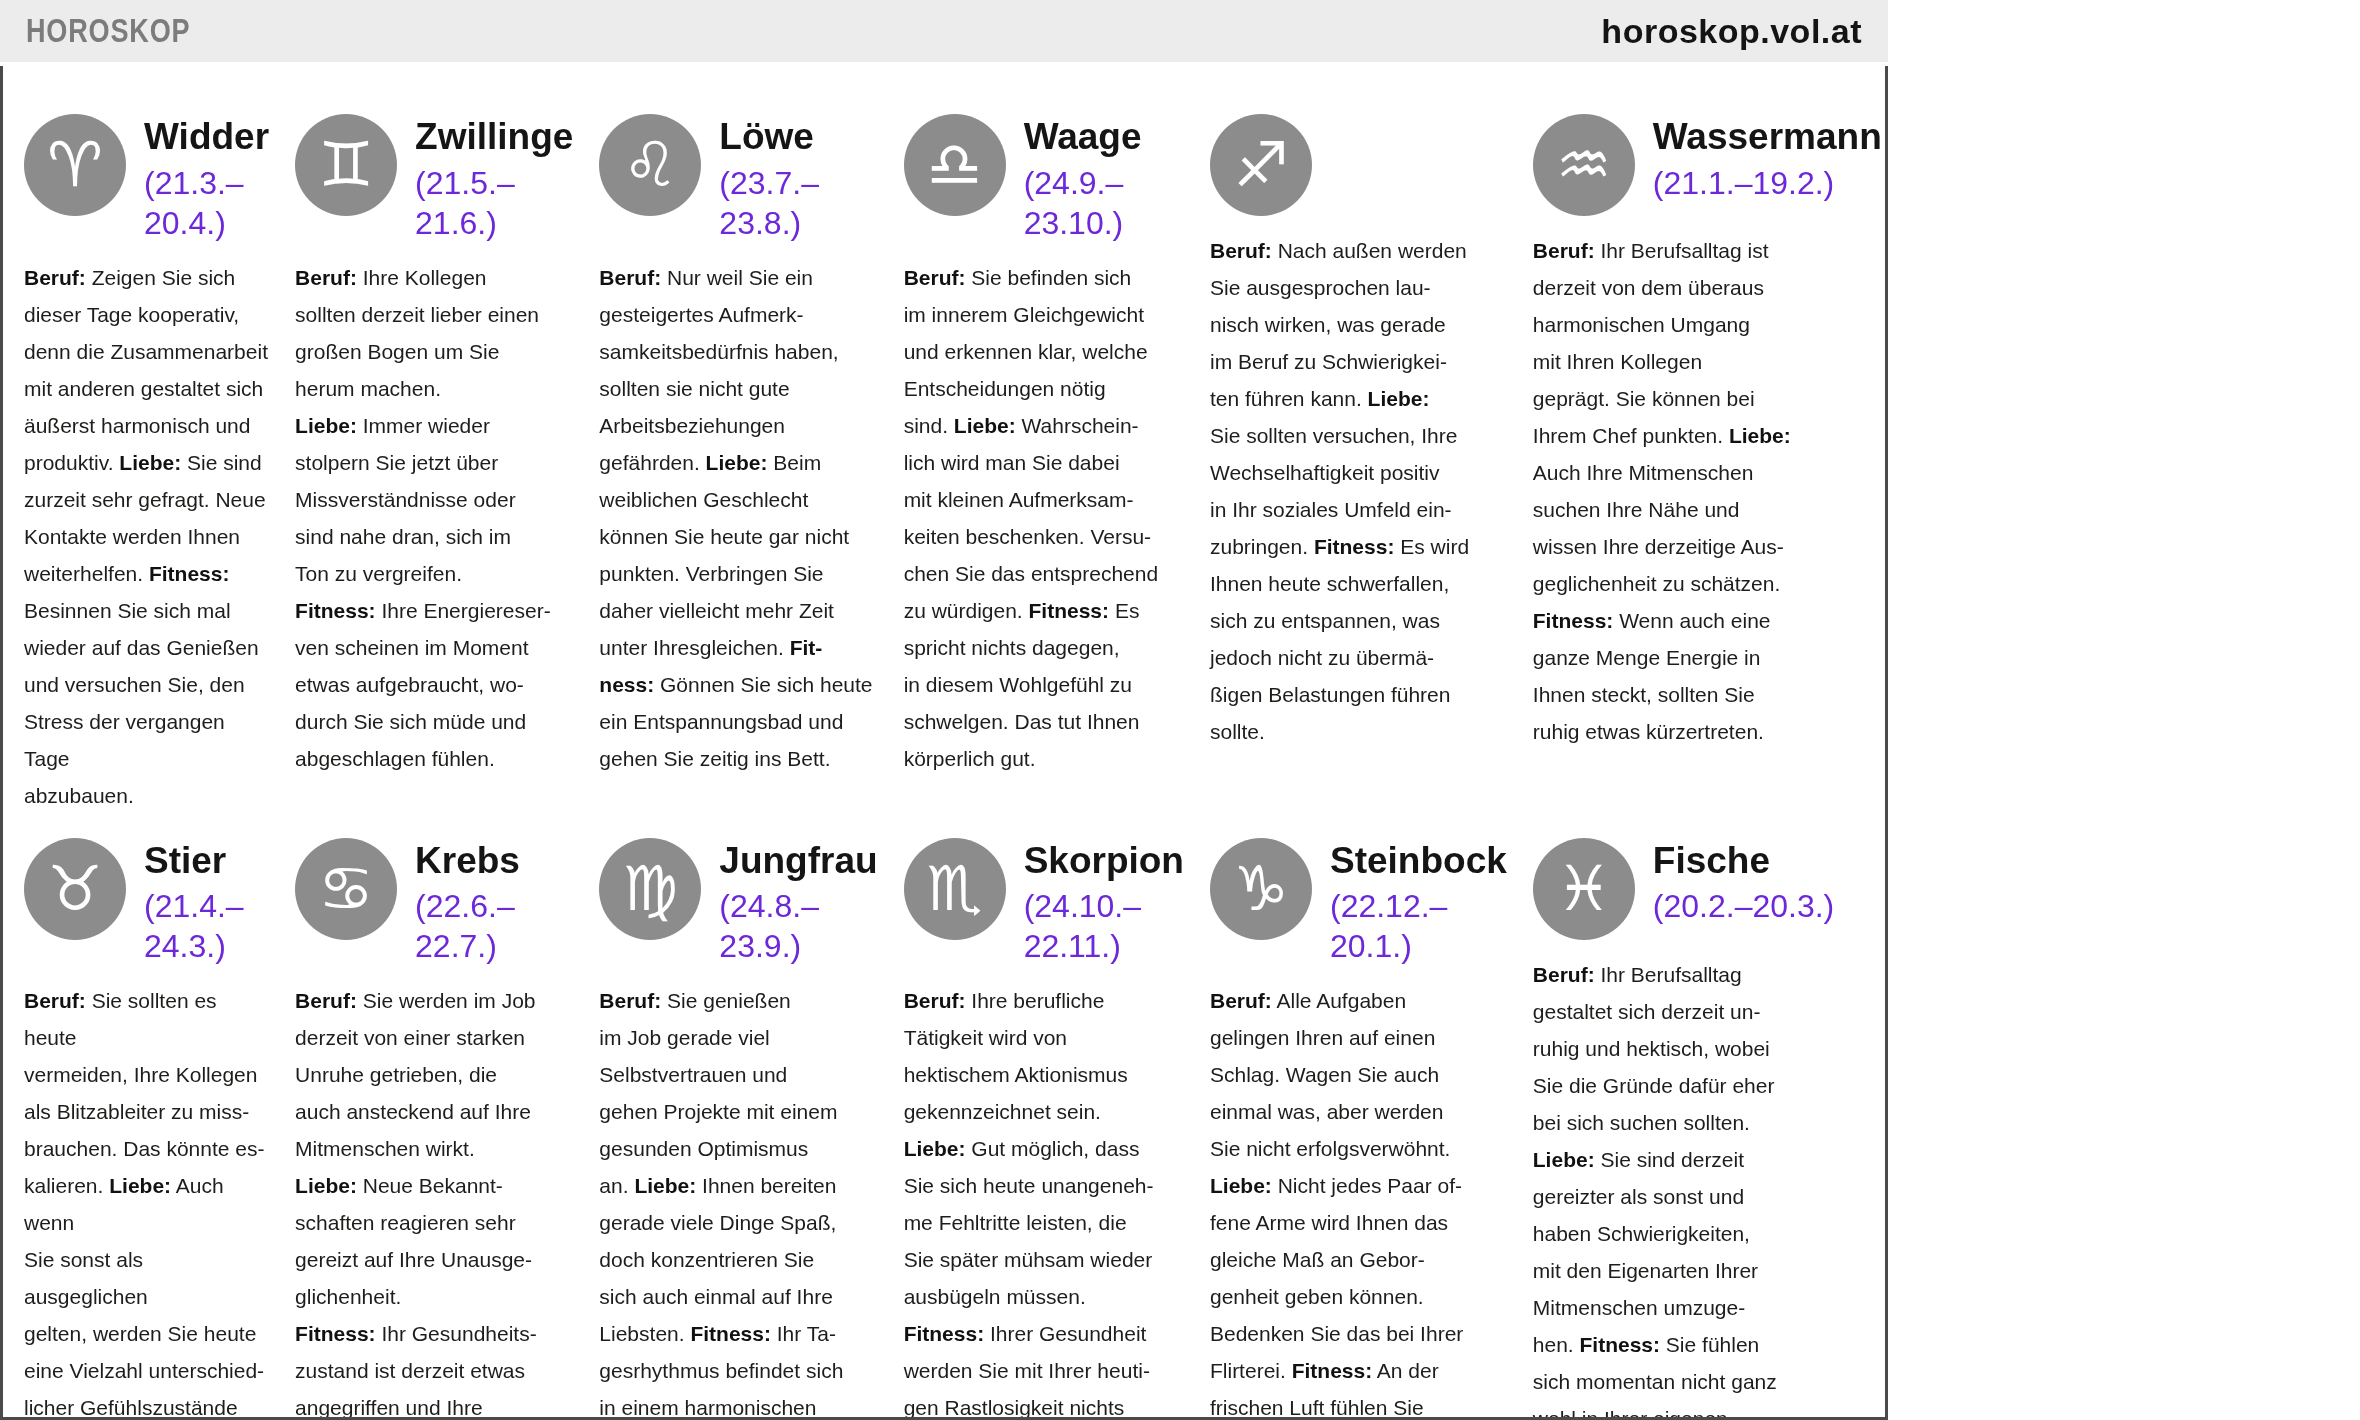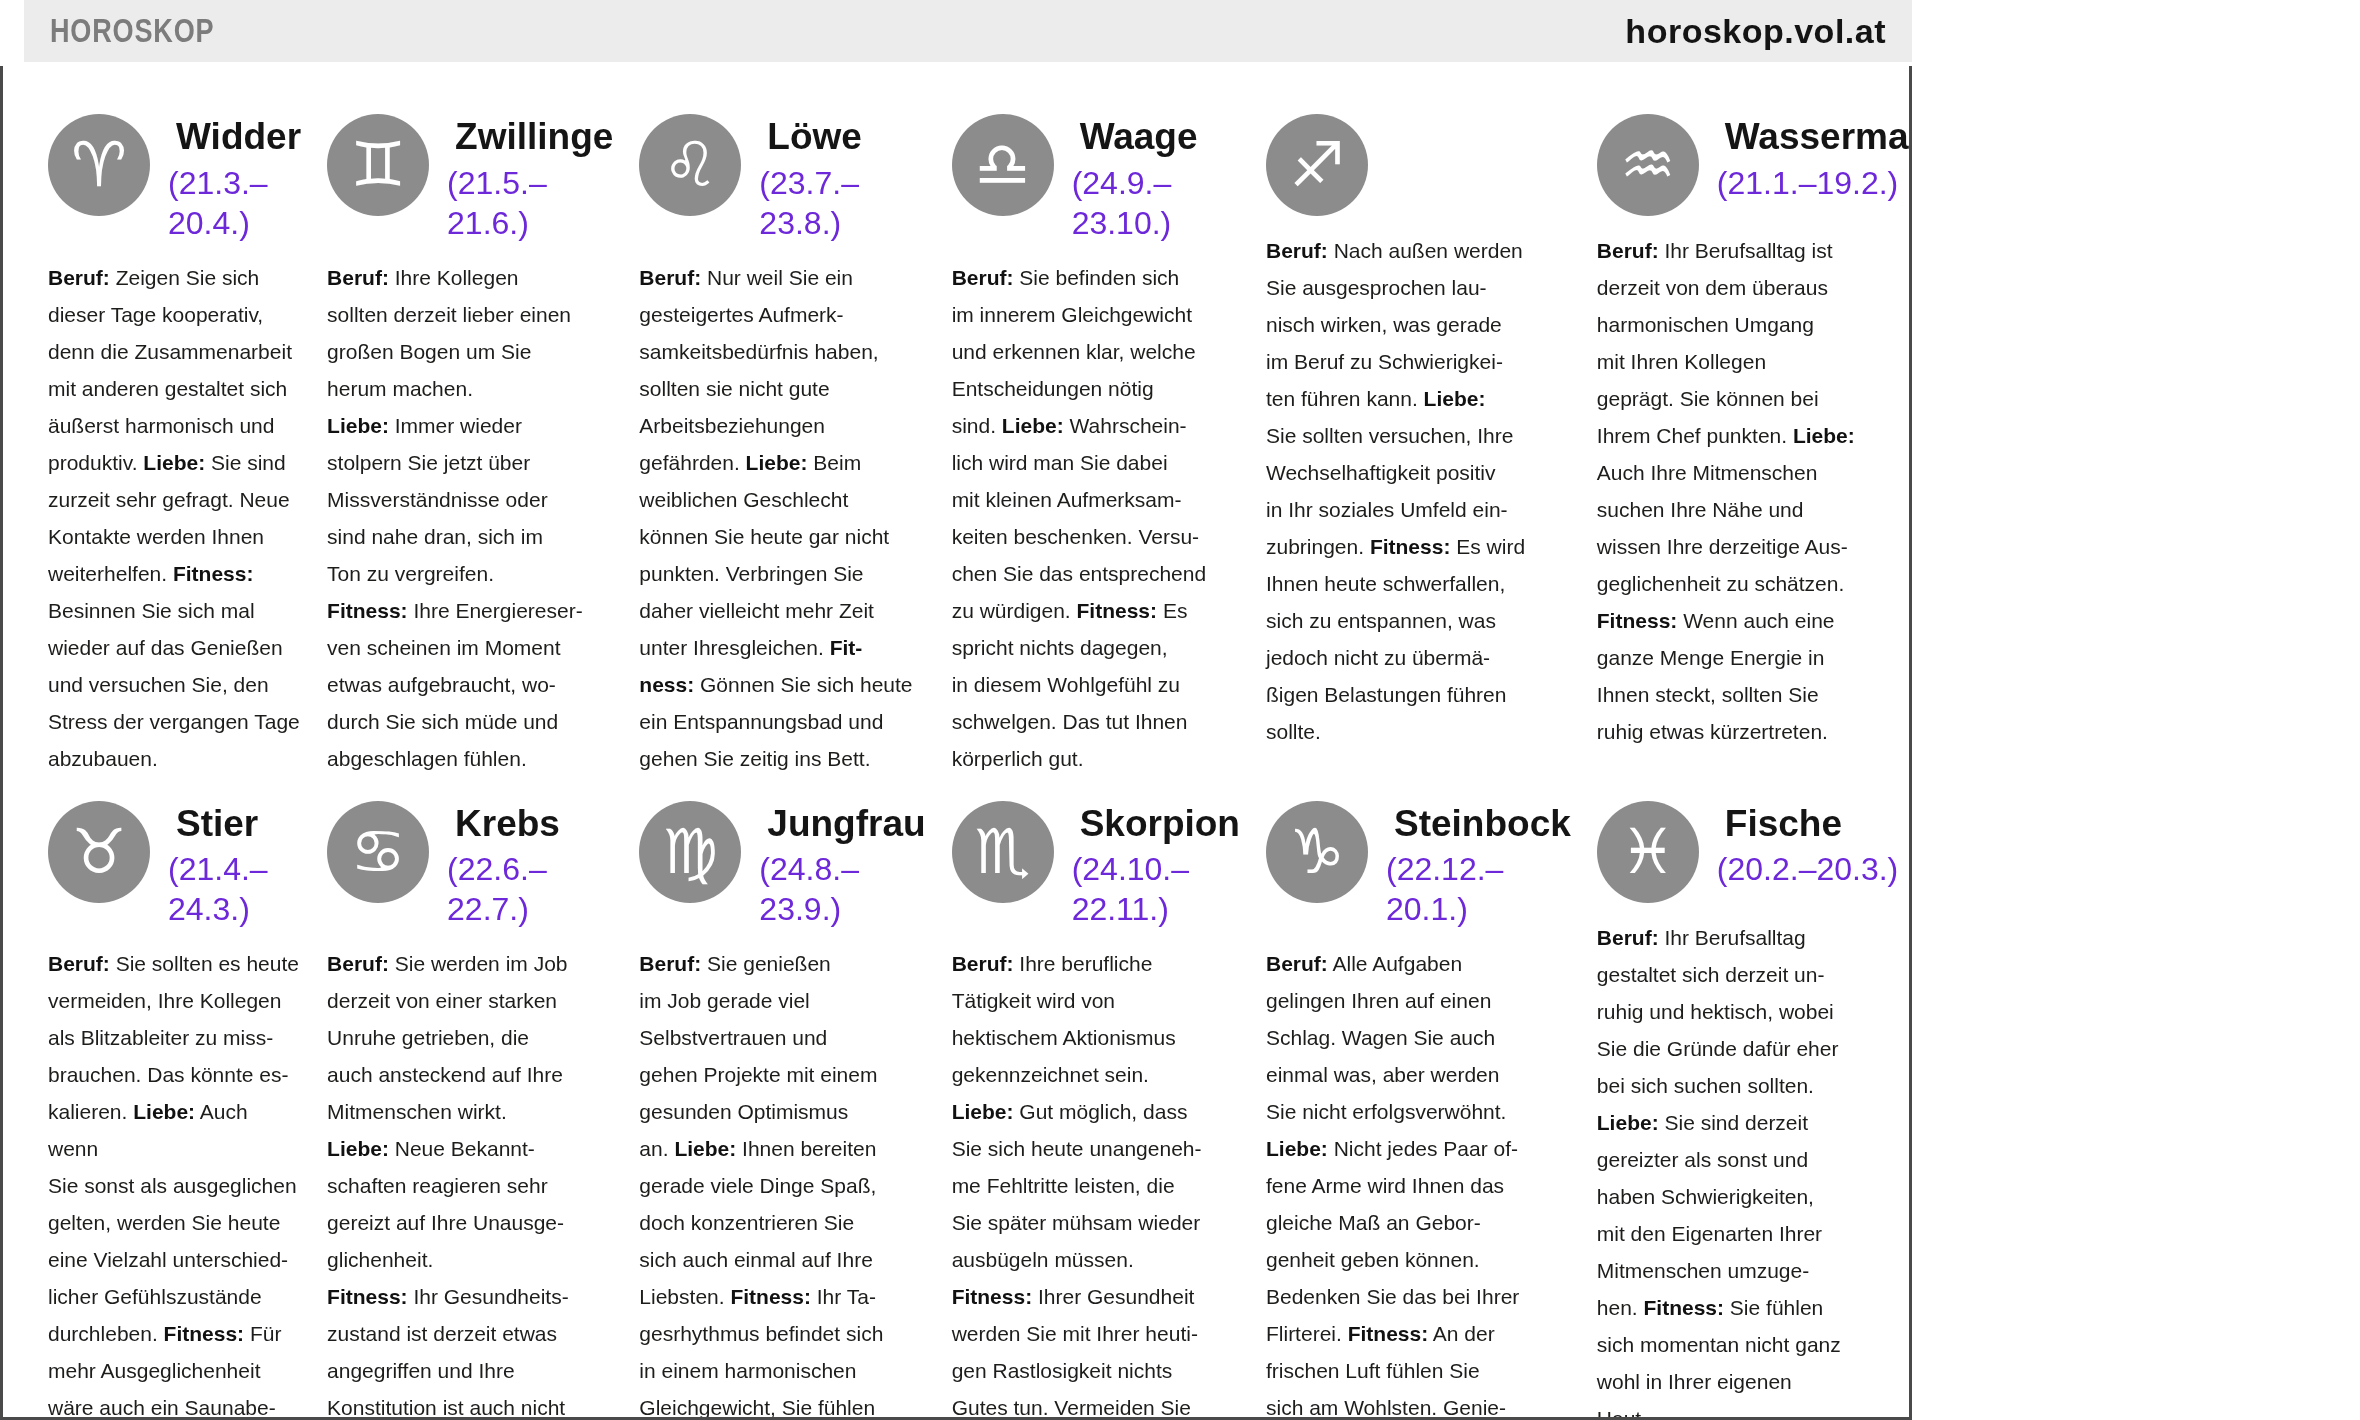--- a/index.html
+++ b/index.html
@@ -4,21 +4,20 @@
 <style>
   html, body { margin: 0; padding: 0; background: #ffffff; }
   .page {
     position: relative;
     width: 1888px;
     height: 1420px;
     background: #ffffff;
     font-family: "Liberation Sans", "DejaVu Sans", sans-serif;
     color: #1d1d1b;
     overflow: hidden;
-    padding-left: 24px;
   }
   .masthead {
     height: 62px;
     background: #ececec;
     display: flex;
     align-items: center;
     justify-content: space-between;
     padding: 0 26px;
   }
   .mast-title {
@@ -57,21 +56,21 @@
     align-items: center;
     justify-content: center;
   }
   .sign-icon .glyph {
     color: #ffffff;
     font-size: 62px;
     line-height: 1;
     font-family: "DejaVu Sans", sans-serif;
   }
   .sign-name {
-    margin: 2px 0 0 8px;
+    margin: 2px 0 0 0;
     font-size: 37px;
     line-height: 1.15;
     font-weight: bold;
     color: #151515;
   }
   .sign-dates {
     font-size: 32px;
     line-height: 1.25;
     margin-top: 4px;
     color: #6d28d9;

